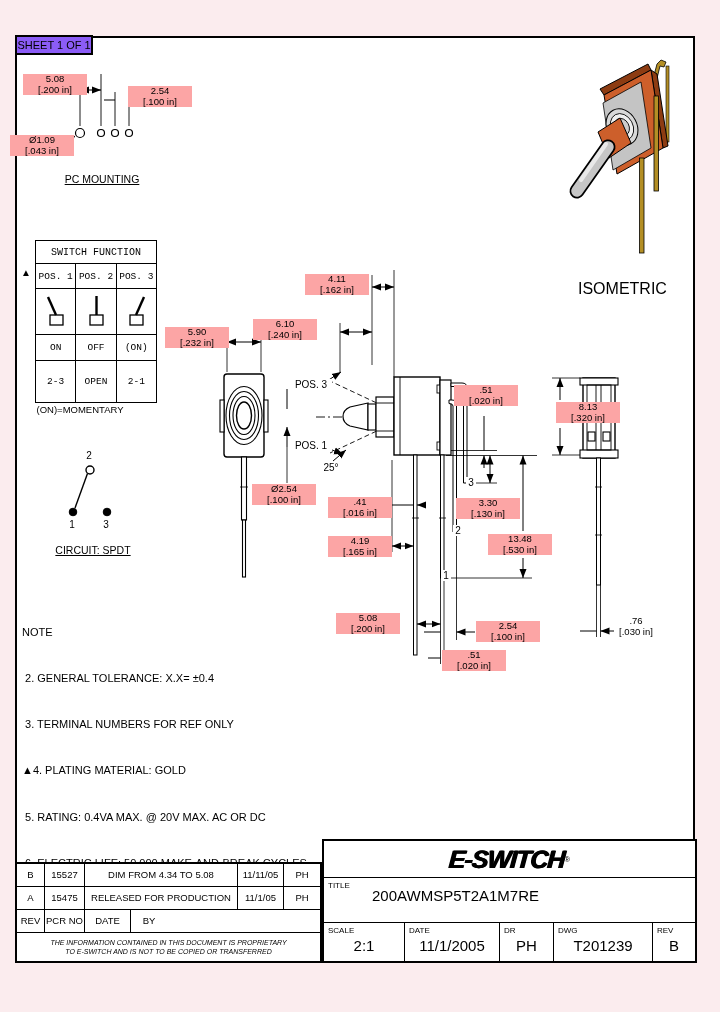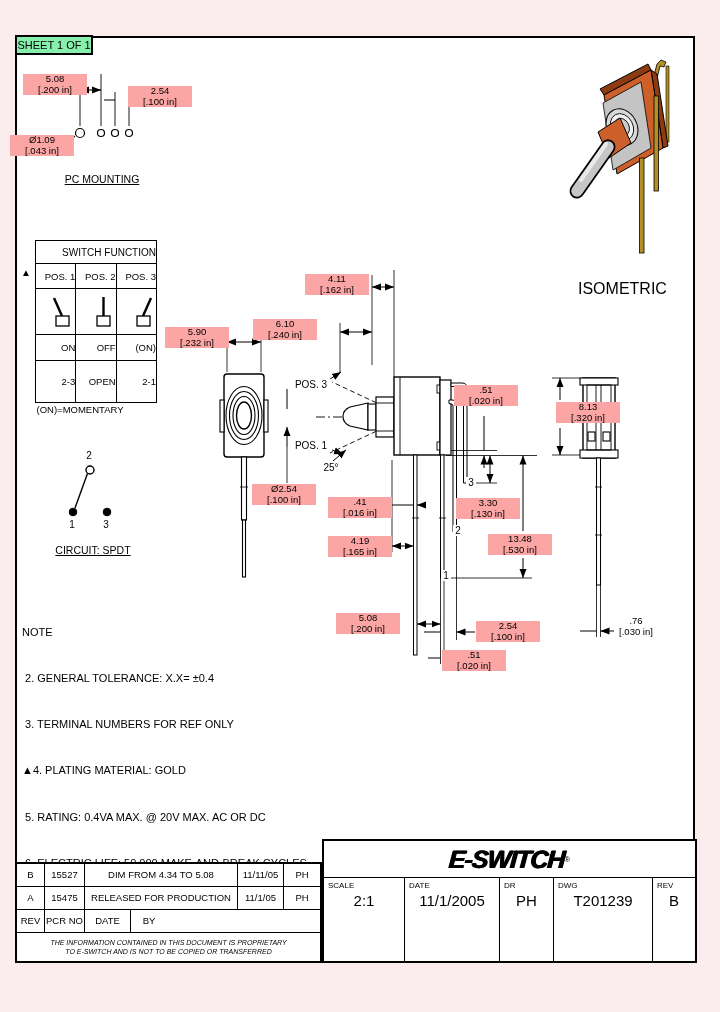--- a/index.html
+++ b/index.html
@@ -2,31 +2,31 @@
 <html><head>
 <meta charset="utf-8">
 <style>
   html,body{margin:0;padding:0;}
   .page{position:relative;width:720px;height:1012px;background:#fbecee;overflow:hidden;
         font-family:"Liberation Sans",sans-serif;color:#000;}
   .frame{position:absolute;left:15px;top:36px;width:680px;height:927px;background:#fff;
          border:2px solid #000;box-sizing:border-box;z-index:1;}
   .art{position:absolute;left:0;top:0;z-index:2;}
   .abs{position:absolute;z-index:3;}
-  .sheetbox{left:15px;top:35px;width:78px;height:20px;background:#86efac;border:2px solid #000;
+  .sheetbox{left:15px;top:35px;width:78px;height:20px;background:#8b5cf6;border:2px solid #000;
             box-sizing:border-box;font-size:11px;line-height:16px;text-align:center;}
   .dim{width:64px;text-align:center;font-size:9.5px;line-height:10.5px;background:#fca5a5;}
   .dim span{display:block;}
   .caption{text-decoration:underline;font-size:10.5px;text-align:center;}
   .poslab{font-size:10px;background:#fff;}
   .term{font-size:10px;background:#fff;width:10px;text-align:center;}
   .tri{font-size:10px;}
   
   .ftable{left:35px;top:240px;width:122px;border-collapse:collapse;background:#fff;}
-  .ftable td{border:1.2px solid #000;text-align:right;font-size:9.5px;padding:0;}
+  .ftable td{border:1.2px solid #000;text-align:center;font-size:9.5px;padding:0;font-family:Liberation Mono, monospace;}
   .ftable .hd{height:22px;font-size:10px;}
   .ftable .pos{height:24px;}
   .ftable .gly{height:45px;}
   .ftable .st{height:25px;}
   .ftable .cn{height:41px;}
   .ffoot{left:20px;top:404px;width:120px;text-align:center;font-size:9.5px;}
   
   .notes{left:22px;top:594px;font-size:11px;line-height:15.4px;white-space:pre;}
   
   .rev{left:15px;top:862px;width:307px;height:101px;background:#fff;border:2px solid #000;
@@ -357,20 +357,24 @@
       <div>THE INFORMATION CONTAINED IN THIS DOCUMENT IS PROPRIETARY</div>
       <div>TO E-SWITCH AND IS NOT TO BE COPIED OR TRANSFERRED</div>
     </div>
   </div>
 
   <div class="abs tb">
     <div class="tb-logo">
       <span class="logo-text">E-SWITCH</span>
       <span class="logo-reg">®</span>
     </div>
+    <div class="tb-title">
+      <span class="tb-lbl">TITLE</span>
+      <span class="tb-title-val">200AWMSP5T2A1M7RE</span>
+    </div>
     <div class="tb-bot">
       <div class="tb-cell w-scale">
         <span class="tb-lbl">SCALE</span>
         <span class="tb-val">2:1</span>
       </div>
       <div class="tb-cell w-date">
         <span class="tb-lbl">DATE</span>
         <span class="tb-val">11/1/2005</span>
       </div>
       <div class="tb-cell w-dr">

